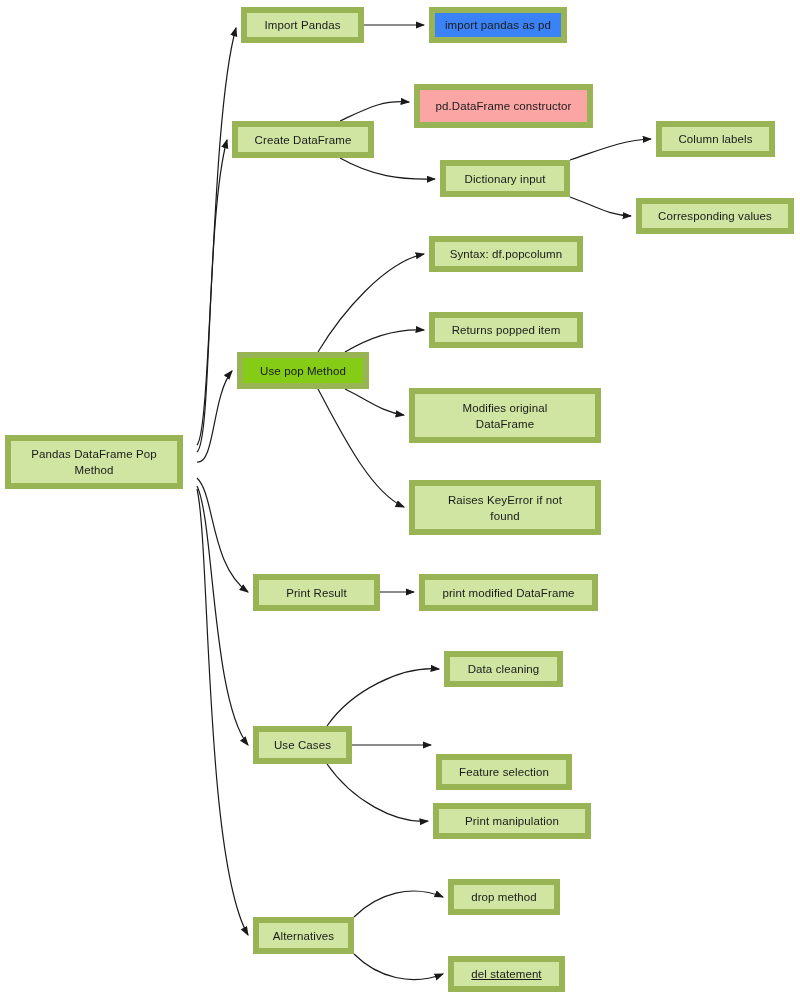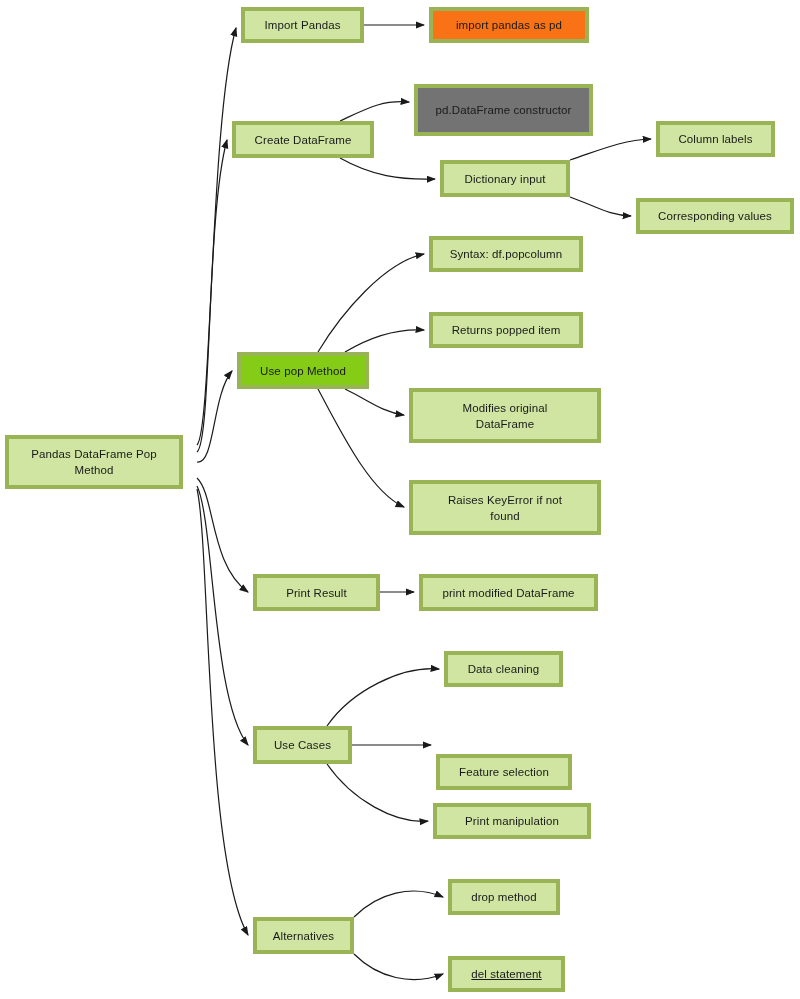--- a/index.html
+++ b/index.html
@@ -26,21 +26,21 @@
     pointer-events: none;
   }
   .node {
     position: absolute;
     box-sizing: border-box;
     display: flex;
     align-items: center;
     justify-content: center;
     text-align: center;
     background: #cfe5a1;
-    border: 4px solid #a3a3a3;
+    border: 6px solid #a3a3a3;
     color: #1a1a1a;
     font-family: "Liberation Sans", sans-serif;
     font-size: 11.5px;
     line-height: 16px;
     letter-spacing: 0.1px;
     padding: 2px 6px;
     white-space: pre-line;
   }
   .node.root {
     font-size: 11.5px;
@@ -78,23 +78,23 @@
         <path d="M 352 745 L 431 745" marker-end="url(#arrowhead)"></path>
         <path d="M 327 764 C 352 800 395 824 428 821" marker-end="url(#arrowhead)"></path>
         <path d="M 354 917 C 378 893 412 884 443 897" marker-end="url(#arrowhead)"></path>
         <path d="M 354 954 C 378 978 412 986 443 974" marker-end="url(#arrowhead)"></path>
       </g>
   </svg>
 
   <div class="node root" style="left: 5px; top: 435px; width: 178px; height: 54px; background: rgb(207, 229, 161); border-color: rgb(153, 180, 85); color: rgb(26, 26, 26);">Pandas DataFrame Pop
 Method</div>
   <div class="node" style="left: 241px; top: 7px; width: 123px; height: 36px; background: rgb(207, 229, 161); border-color: rgb(153, 180, 85); color: rgb(26, 26, 26);">Import Pandas</div>
-  <div class="node" style="left: 429px; top: 7px; width: 160px; height: 36px; background: #f97316; border-color: rgb(153, 180, 85); color: rgb(26, 26, 26);">import pandas as pd</div>
+  <div class="node" style="left: 429px; top: 7px; width: 138px; height: 36px; background: #3b82f6; border-color: rgb(153, 180, 85); color: rgb(26, 26, 26);">import pandas as pd</div>
   <div class="node" style="left: 232px; top: 121px; width: 142px; height: 37px; background: rgb(207, 229, 161); border-color: rgb(153, 180, 85); color: rgb(26, 26, 26);">Create DataFrame</div>
-  <div class="node" style="left: 414px; top: 84px; width: 179px; height: 52px; background: #737373; border-color: rgb(153, 180, 85); color: rgb(26, 26, 26);">pd.DataFrame constructor</div>
+  <div class="node" style="left: 414px; top: 84px; width: 179px; height: 44px; background: #fca5a5; border-color: rgb(153, 180, 85); color: rgb(26, 26, 26);">pd.DataFrame constructor</div>
   <div class="node" style="left: 440px; top: 160px; width: 130px; height: 37px; background: rgb(207, 229, 161); border-color: rgb(153, 180, 85); color: rgb(26, 26, 26);">Dictionary input</div>
   <div class="node" style="left: 656px; top: 121px; width: 119px; height: 36px; background: rgb(207, 229, 161); border-color: rgb(153, 180, 85); color: rgb(26, 26, 26);">Column labels</div>
   <div class="node" style="left: 636px; top: 198px; width: 158px; height: 36px; background: rgb(207, 229, 161); border-color: rgb(153, 180, 85); color: rgb(26, 26, 26);">Corresponding values</div>
   <div class="node" style="left: 237px; top: 352px; width: 132px; height: 37px; background: #84cc16; border-color: rgb(153, 180, 85); color: rgb(26, 26, 26);">Use pop Method</div>
   <div class="node" style="left: 429px; top: 236px; width: 154px; height: 36px; background: rgb(207, 229, 161); border-color: rgb(153, 180, 85); color: rgb(26, 26, 26);">Syntax: df.popcolumn</div>
   <div class="node" style="left: 429px; top: 312px; width: 154px; height: 36px; background: rgb(207, 229, 161); border-color: rgb(153, 180, 85); color: rgb(26, 26, 26);">Returns popped item</div>
   <div class="node" style="left: 409px; top: 388px; width: 192px; height: 55px; background: rgb(207, 229, 161); border-color: rgb(153, 180, 85); color: rgb(26, 26, 26);">Modifies original
 DataFrame</div>
   <div class="node" style="left: 409px; top: 480px; width: 192px; height: 55px; background: rgb(207, 229, 161); border-color: rgb(153, 180, 85); color: rgb(26, 26, 26);">Raises KeyError if not
 found</div>

